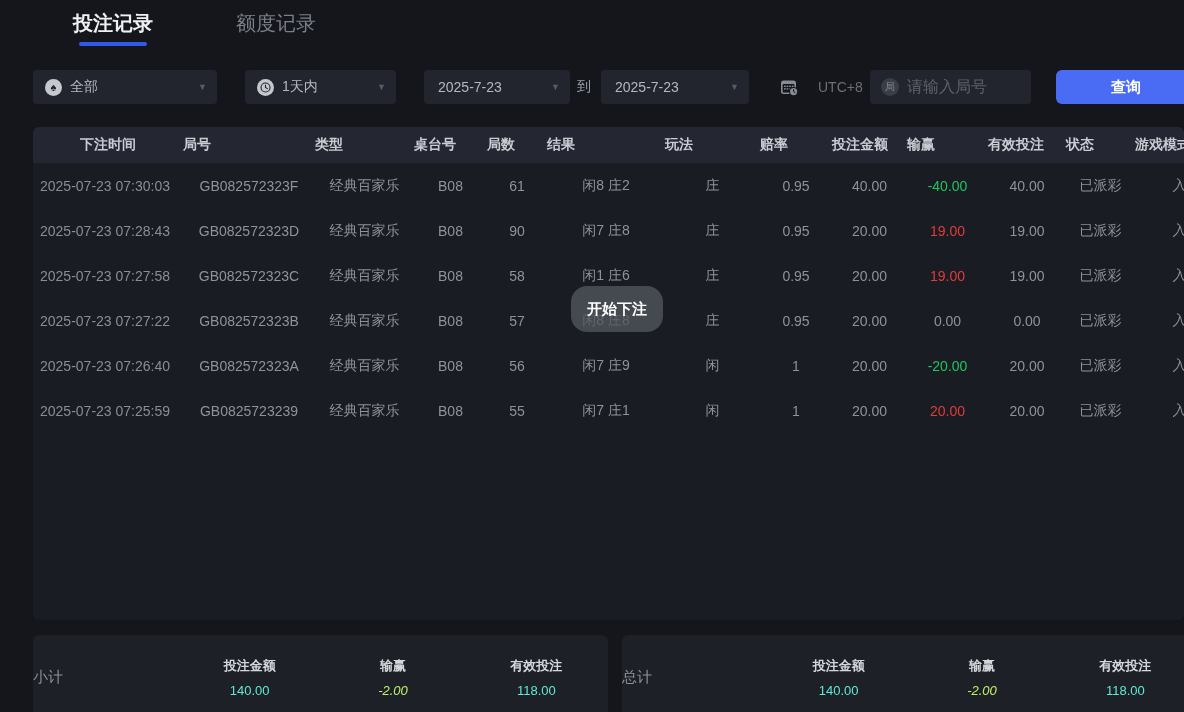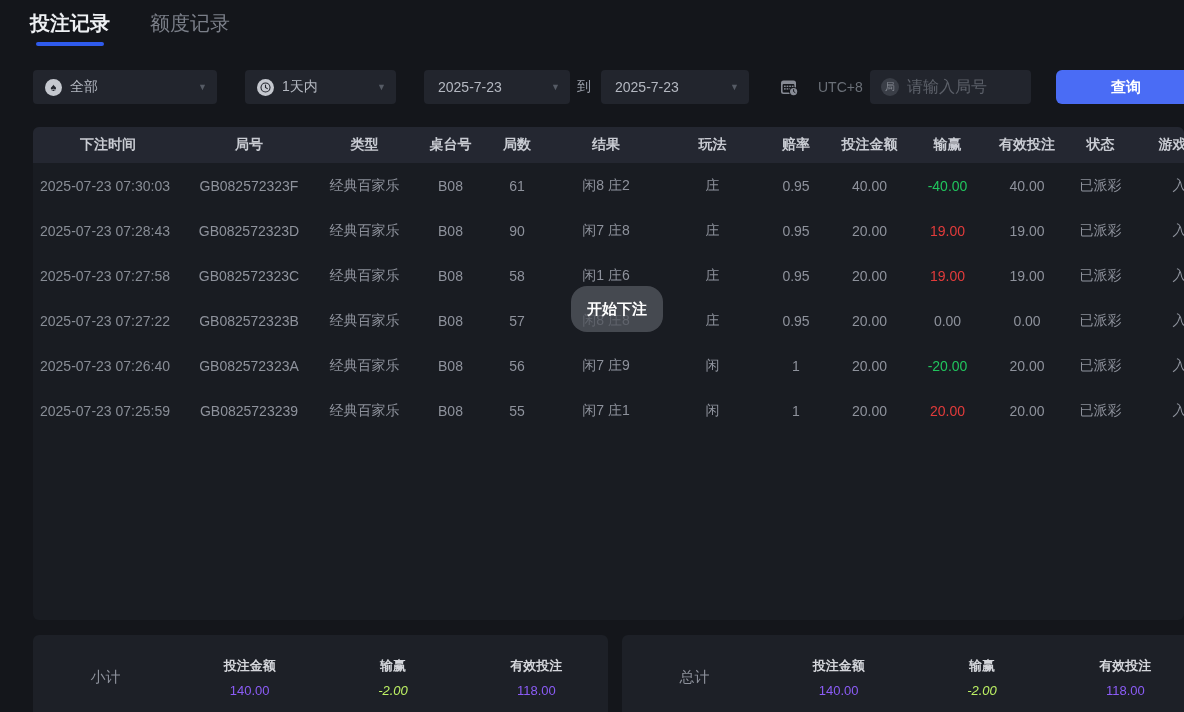--- a/index.html
+++ b/index.html
@@ -6,21 +6,21 @@
   html,body { width:1184px; height:712px; }
   body {
     position:relative;
     background:#14161b;
     overflow:hidden;
     font-family:"Liberation Sans","DejaVu Sans",sans-serif;
     color:#8e929c;
   }
   
   .tabs { position:absolute; top:10px; left:30px; display:flex; gap:40px; }
-  .tab { font-size:20px; color:#7b7f89; cursor:pointer; padding-bottom:9px; position:relative; }
+  .tab { font-size:20px; color:#7b7f89; cursor:pointer; padding-bottom:9px; position:relative;margin-left:43px; }
   .tab.active { color:#eef0f3; font-weight:bold; }
   .tab.active::after {
     content:""; position:absolute; left:6px; right:6px; bottom:0;
     height:4px; border-radius:2px; background:#2f5bed;
   }
   
   .ctl {
     position:absolute; top:70px; height:34px;
     background:#22252d; border-radius:4px;
     display:flex; align-items:center;
@@ -50,45 +50,45 @@
   }
   
   .table-wrap {
     position:absolute; top:127px; left:33px;
     width:1151px; height:493px;
     background:#191c22; border-radius:6px;
     overflow:hidden;
   }
   table { border-collapse:collapse; table-layout:fixed; width:1205px; }
   thead tr { background:#242731; height:36px; }
-  th { font-size:14px; font-weight:bold; color:#c9ccd3; text-align:center; white-space:nowrap; }
+  th { font-size:14px; font-weight:bold; color:#c9ccd3; text-align:left; white-space:nowrap; }
   tbody tr { height:45px; }
   td { font-size:14px; color:#8e929c; text-align:center; white-space:nowrap; }
   th:first-child { text-align:center; }
   td:first-child { text-align:left; padding-left:7px; color:#888d96; }
   td.wl-green { color:#21c45d; }
   td.wl-red { color:#e23b3b; }
   
   .toast {
     position:absolute; top:286px; left:571px; height:46px;
     padding:0 16px; border-radius:16px;
     background:rgba(82,86,94,0.78);
     color:#fff; font-size:15px; font-weight:bold;
     display:flex; align-items:center; z-index:5;
   }
   
   .panel {
     position:absolute; top:635px; height:85px;
     background:#1d2027; border-radius:6px;
     display:flex; align-items:center;
   }
-  .panel-label { width:145px; text-align:center; font-size:15px; color:#8e929c; }
+  .panel-label { width:145px; font-size:15px; color:#8e929c; }
   .stat { flex:1; text-align:center; }
   .stat-title { font-size:13px; font-weight:bold; color:#d4d6db; margin-bottom:8px; }
-  .stat-value { font-size:13px; color:#8b5cf6; }
+  .stat-value { font-size:13px; color:#5eead4; }
   .stat-value.green { color:#bef264;font-style:italic; }
   svg { display:block; }
 </style>
 </head>
 <body>
 
 <div class="tabs">
   <div class="tab active">投注记录</div>
   <div class="tab">额度记录</div>
 </div>

